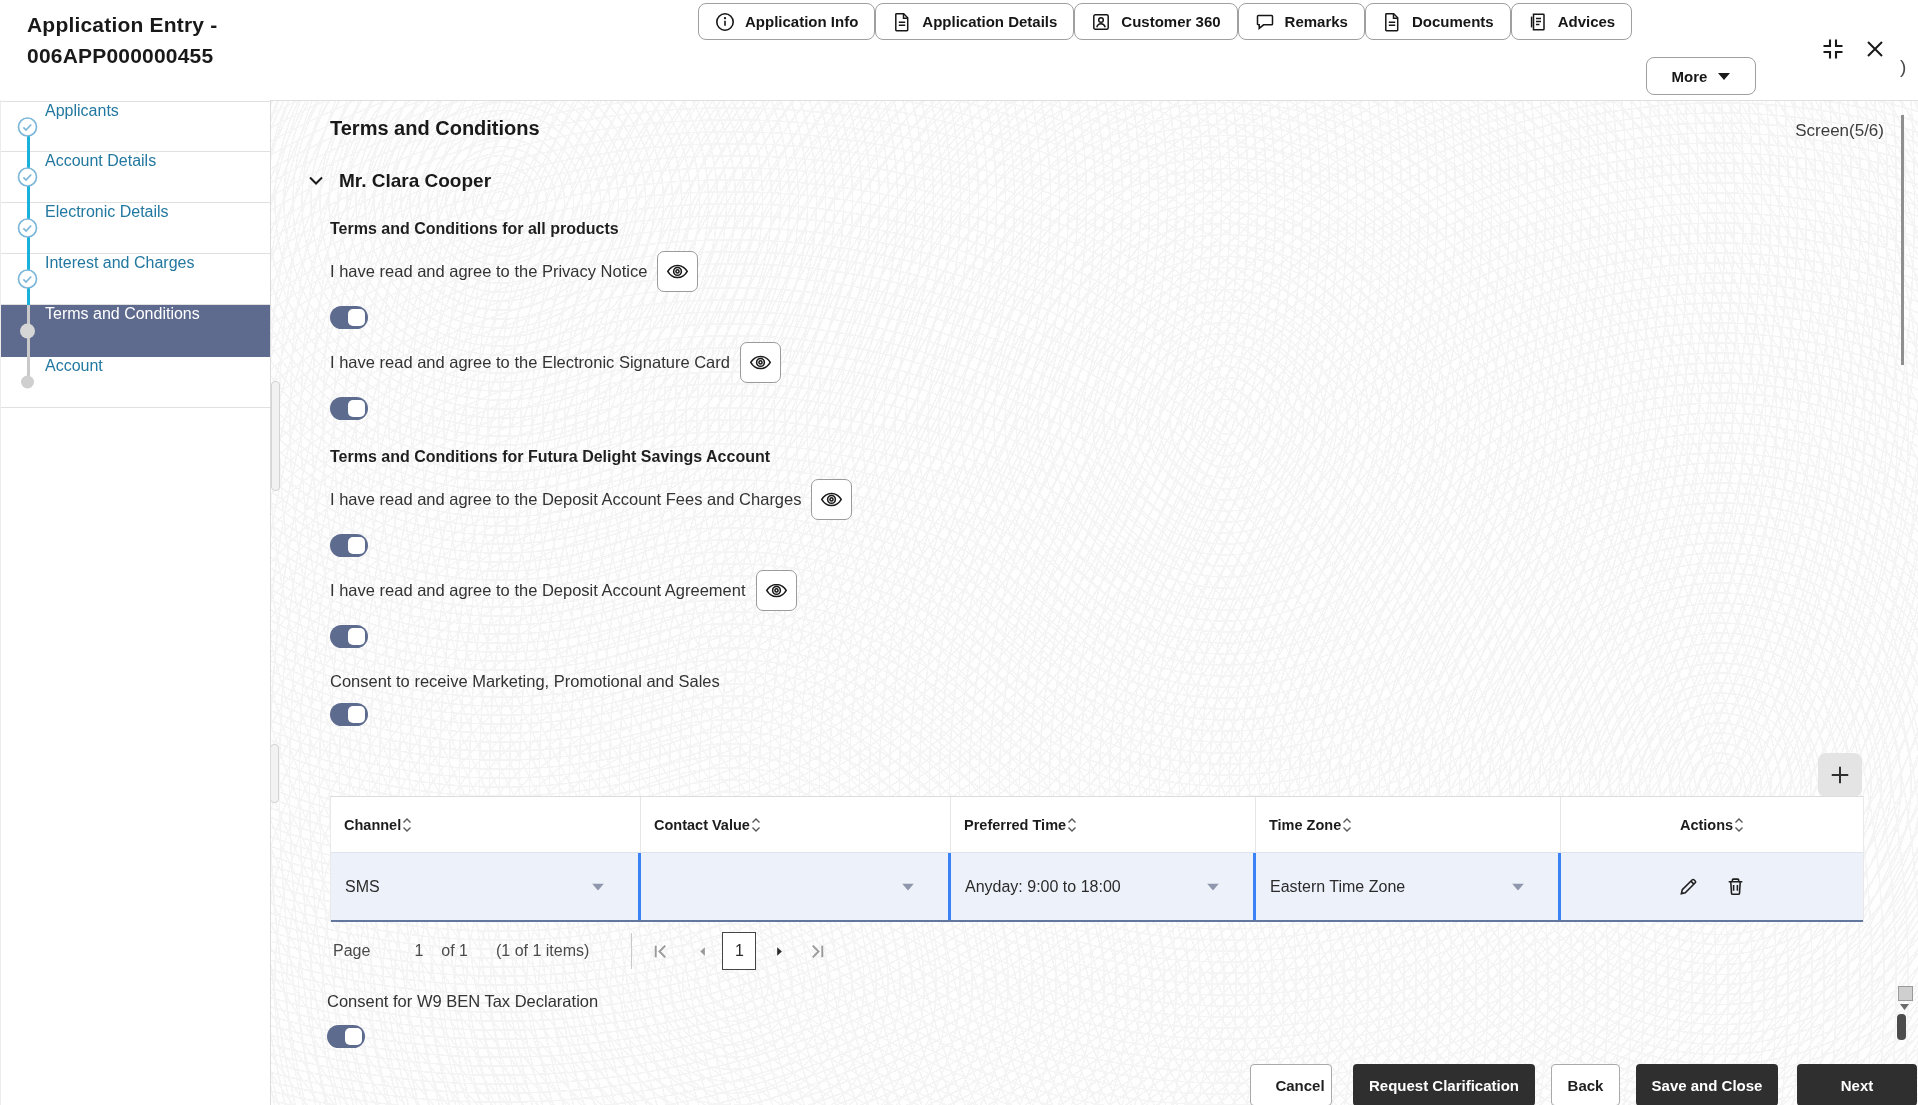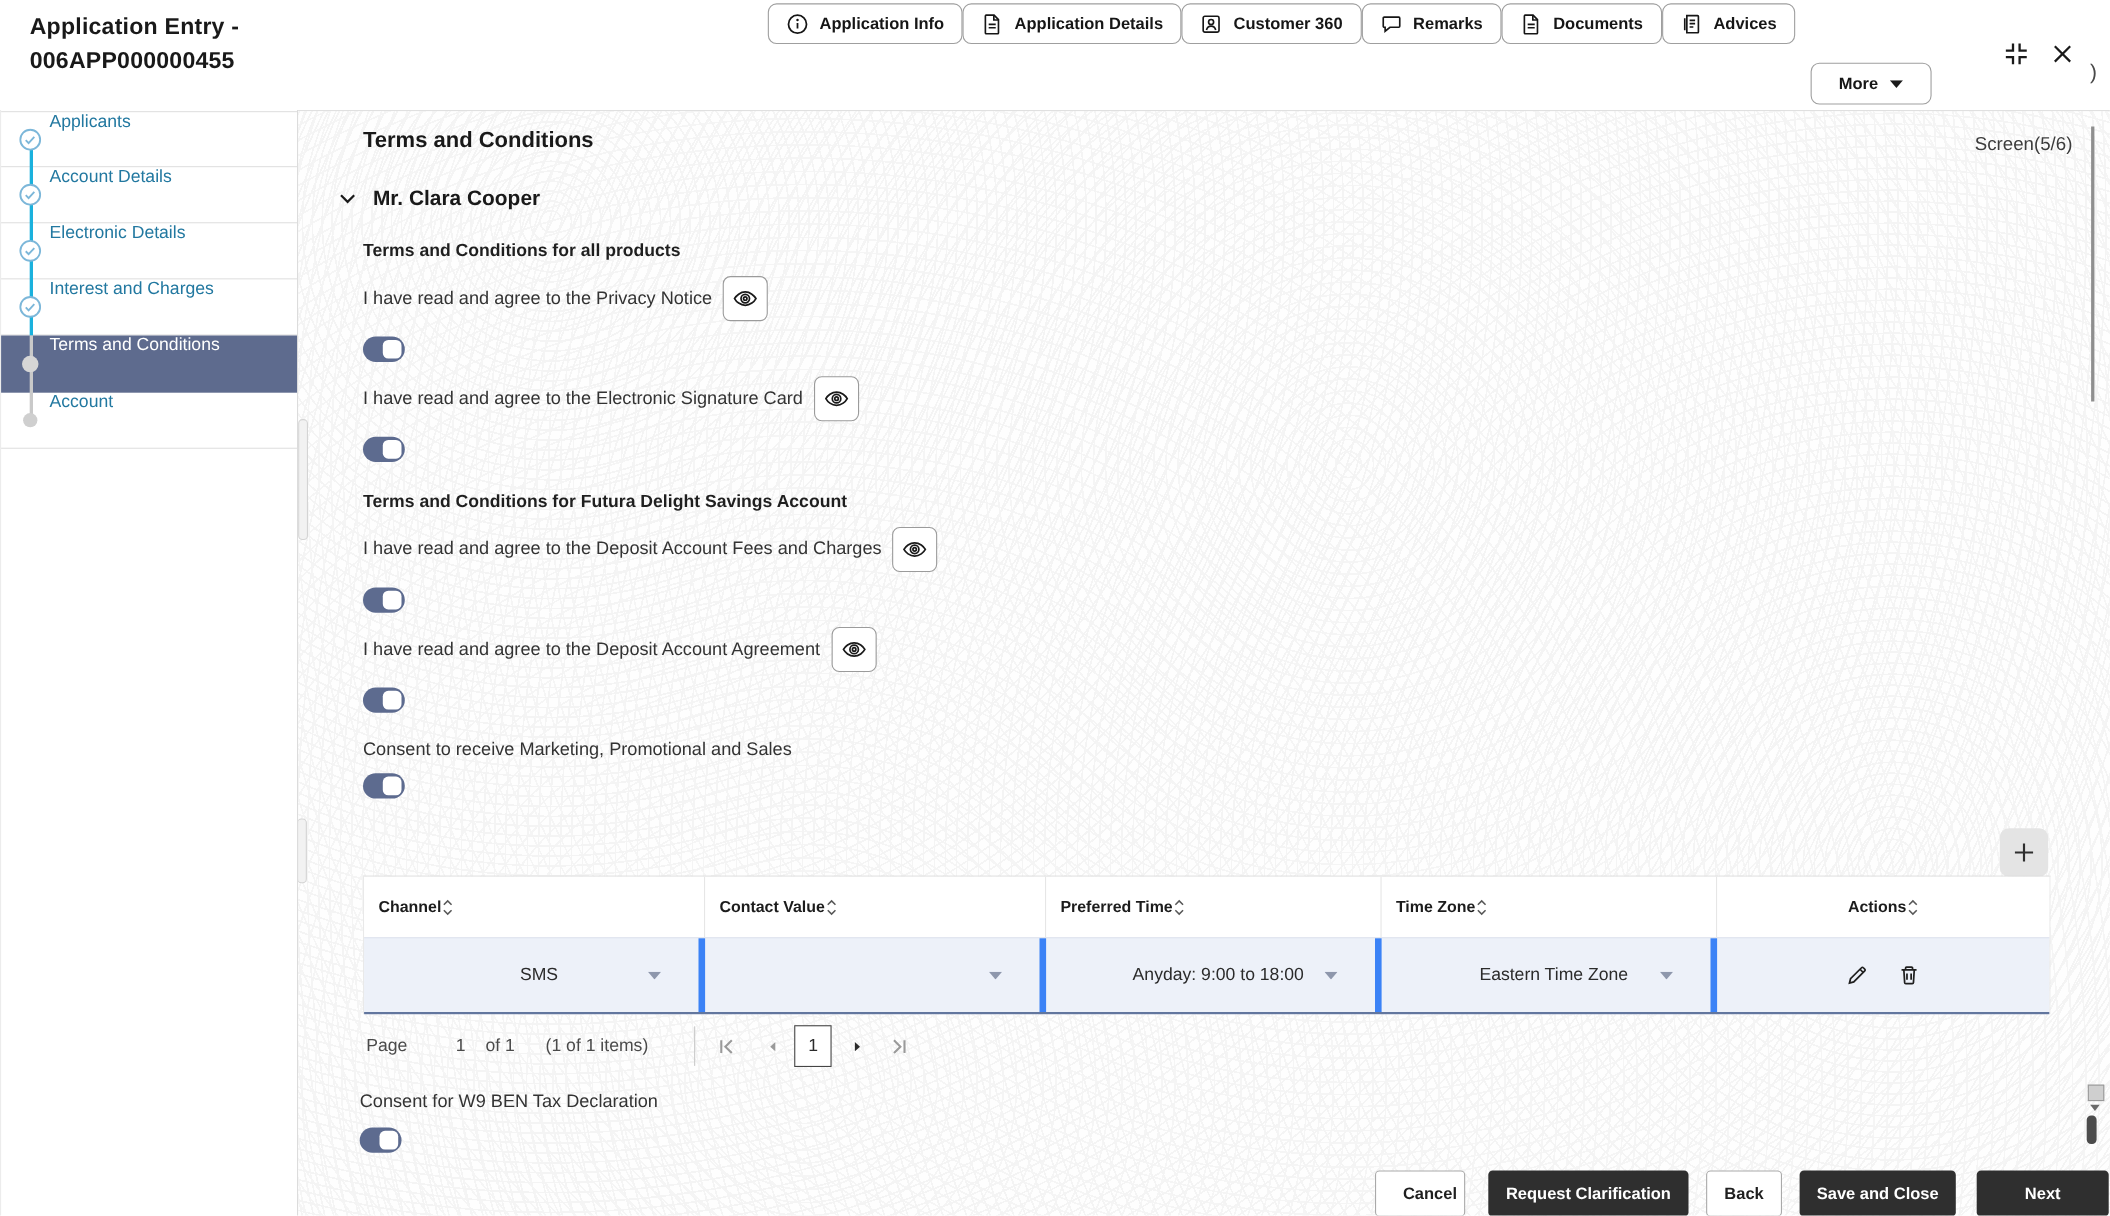--- a/index.html
+++ b/index.html
@@ -66,21 +66,21 @@
     border-radius:8px;cursor:pointer;display:flex;align-items:center;justify-content:center;padding:0;}
   
   #contact-table{position:absolute;left:60px;top:695px;width:1532px;border-top:1px solid #dcdcdc;
     border-left:1px solid #e9e9e9;border-right:1px solid #e9e9e9;box-sizing:content-box;background:transparent;}
   .t-head{display:flex;height:55px;background:#fff;}
   .th{display:flex;align-items:center;gap:1px;padding-left:13px;font-size:14.5px;font-weight:700;color:#1c1c1c;
     border-right:1px solid #e6e6e6;box-sizing:border-box;cursor:pointer;}
   .th:last-child{border-right:none;}
   .t-row{display:flex;height:67px;background:#edf1f9;border-top:1px solid #dfe3ee;border-bottom:2px solid #62769e;}
   .td{position:relative;display:flex;align-items:center;padding-left:14px;font-size:16px;color:#2b2b2b;
-    border-right:6px solid #3b82f6;box-sizing:border-box;cursor:pointer;justify-content:center;}
+    border-right:3px solid #3b82f6;box-sizing:border-box;cursor:pointer;}
   .td:last-child{border-right:none;}
   .td .dd-caret{position:absolute;right:34px;top:50%;transform:translateY(-50%);display:flex;}
   .td.actions{justify-content:center;gap:26px;padding-left:0;cursor:default;}
   .icon-btn{background:none;border:none;padding:0;cursor:pointer;display:flex;}
   
   .pagination{position:absolute;left:60px;top:828px;height:44px;display:flex;align-items:center;
     font-size:16px;color:#4a4a4a;}
   .pg-page{margin-left:3px;}
   .pg-val{margin-left:44px;}
   .pg-of{margin-left:18px;}

